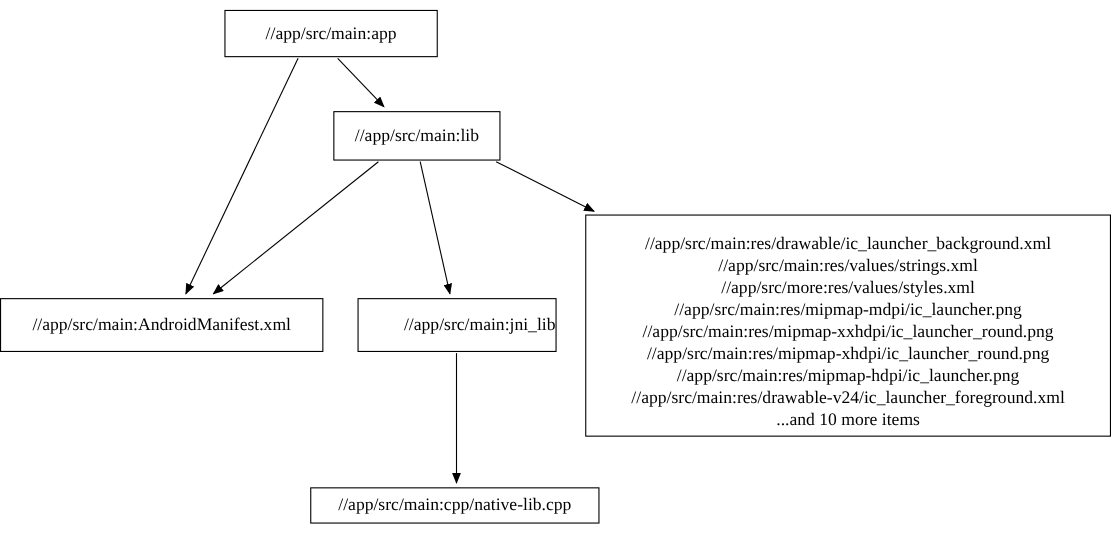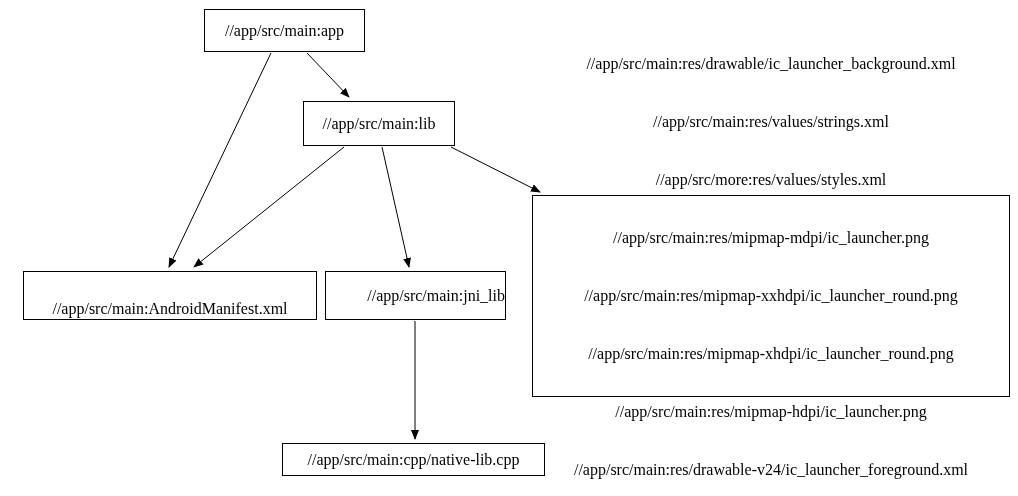--- a/index.html
+++ b/index.html
@@ -31,27 +31,26 @@
     display: flex;
     align-items: center;
     justify-content: center;
     text-align: center;
     font-size: 16px;
     line-height: 20px;
     white-space: nowrap;
   }
   .node.multi {
     flex-direction: column;
-    justify-content: center;
+    justify-content: flex-end;
     padding: 4px 18px;
-    gap: 38px;
   }
-  #n-app      { left: 204px; top: 9px;   width: 161px; height: 43px; }
+  #n-app      { left: 204px; top: 9px;   width: 194px; height: 43px; }
   #n-lib      { left: 303px; top: 101px; width: 152px; height: 45px; }
-  #n-manifest { left: 23px;   top: 271px; width: 294px; height: 49px; align-items: flex-end; }
+  #n-manifest { left: 0;   top: 271px; width: 294px; height: 49px; }
   #n-jni      { left: 325px; top: 271px; width: 181px; height: 49px; justify-content: flex-end; }
   #n-res      { left: 532px; top: 195px; width: 478px; height: 202px; }
   #n-cpp      { left: 282px; top: 443px; width: 263px; height: 33px; }
 </style>
 </head>
 <body>
 
 <div id="canvas">
 
   <svg id="edges" viewBox="0 0 1018 496" xmlns="http://www.w3.org/2000/svg">

